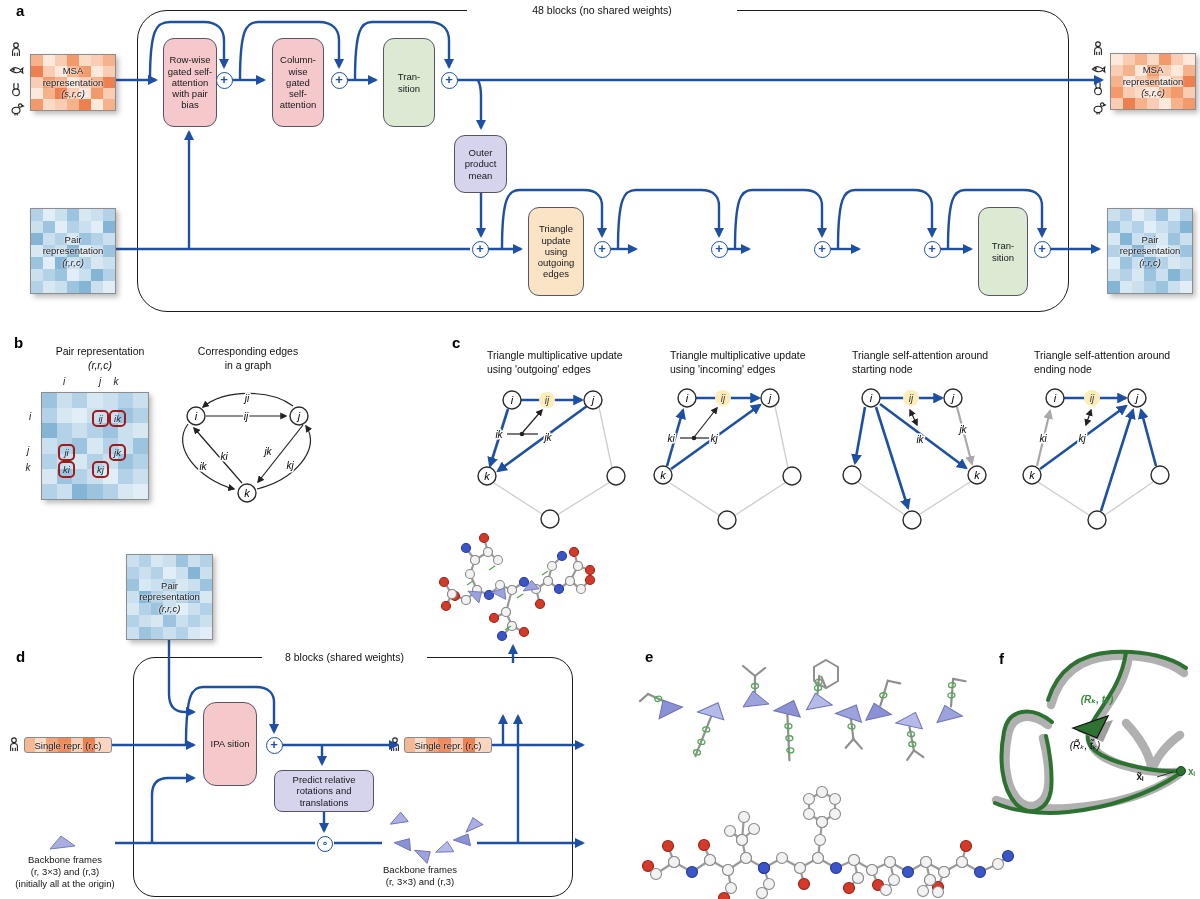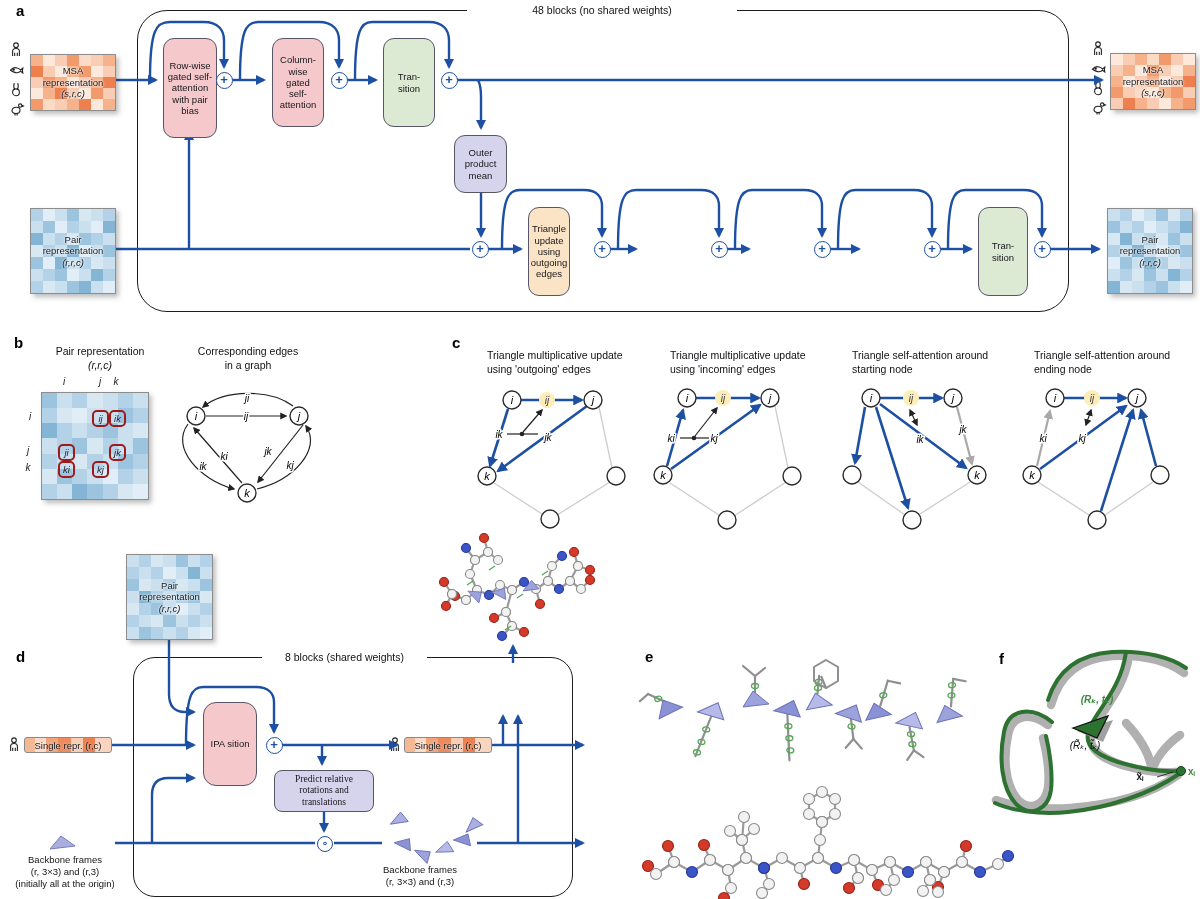--- a/index.html
+++ b/index.html
@@ -789,33 +789,33 @@
         <div style="background: rgb(203, 224, 239);"></div>
         <div style="background: rgb(226, 238, 247);"></div>
       </div>
     <div class="hmlabel">
         <span>Pair</span>
         <span>representation</span>
         <span class="ital">(r,r,c)</span>
       </div>
   </div>
 
-  <div class="blk pink" style="left:163px;top:38px;width:54px;height:100px;">
+  <div class="blk pink" style="left:163px;top:38px;width:54px;height:89px;">
       <span>Row-wise gated self-attention with pair bias</span>
     </div>
   <div class="blk pink" style="left:272px;top:38px;width:52px;height:89px;">
       <span>Column-wise gated self-attention</span>
     </div>
   <div class="blk green" style="left:383px;top:38px;width:52px;height:89px;">
       <span>Tran- sition</span>
     </div>
   <div class="blk lav" style="left:454px;top:135px;width:53px;height:58px;">
       <span>Outer product mean</span>
     </div>
-  <div class="blk orange" style="left:528px;top:207px;width:42px;height:89px;">
+  <div class="blk orange" style="left:528px;top:207px;width:56px;height:89px;">
       <span>Triangle update using outgoing edges</span>
     </div>
   <div class="blk green" style="left:978px;top:207px;width:50px;height:89px;">
       <span>Tran- sition</span>
     </div>
 
   <div class="plus" style="left:215.5px;top:71.5px;"><span>+</span></div>
   <div class="plus" style="left:330.5px;top:71.5px;"><span>+</span></div>
   <div class="plus" style="left:440.5px;top:71.5px;"><span>+</span></div>
   <div class="plus" style="left:471.5px;top:240.5px;"><span>+</span></div>
@@ -988,21 +988,21 @@
   </div>
   <div class="srbar" style="left:24px;top:737px;width:88px;">
       <span>Single repr. (r,c)</span>
     </div>
   <div class="srbar" style="left:404px;top:737px;width:88px;">
       <span>Single repr. (r,c)</span>
     </div>
   <div class="blk pink" style="left:203px;top:702px;width:54px;height:84px;border-radius:13px;">
       <span>IPA sition</span>
     </div>
-  <div class="blk lav" style="left:274px;top:770px;width:100px;height:42px;border-radius:8px;font-family:Liberation Serif, serif;">
+  <div class="blk lav" style="left:274px;top:770px;width:100px;height:42px;border-radius:8px;">
       <span>Predict relative rotations and translations</span>
     </div>
   <div class="plus" style="left:265.5px;top:736.5px;"><span>+</span></div>
   <div class="compose" style="left:317px;top:835.5px;"><span>∘</span></div>
   <div class="txt ctr" style="left:0px;top:854px;width:130px;">
     <span>Backbone frames</span>
       <span>(r, 3×3) and (r,3)</span>
       <span>(initially all at the origin)</span>
   </div>
   <div class="txt ctr" style="left:355px;top:864px;width:130px;">

